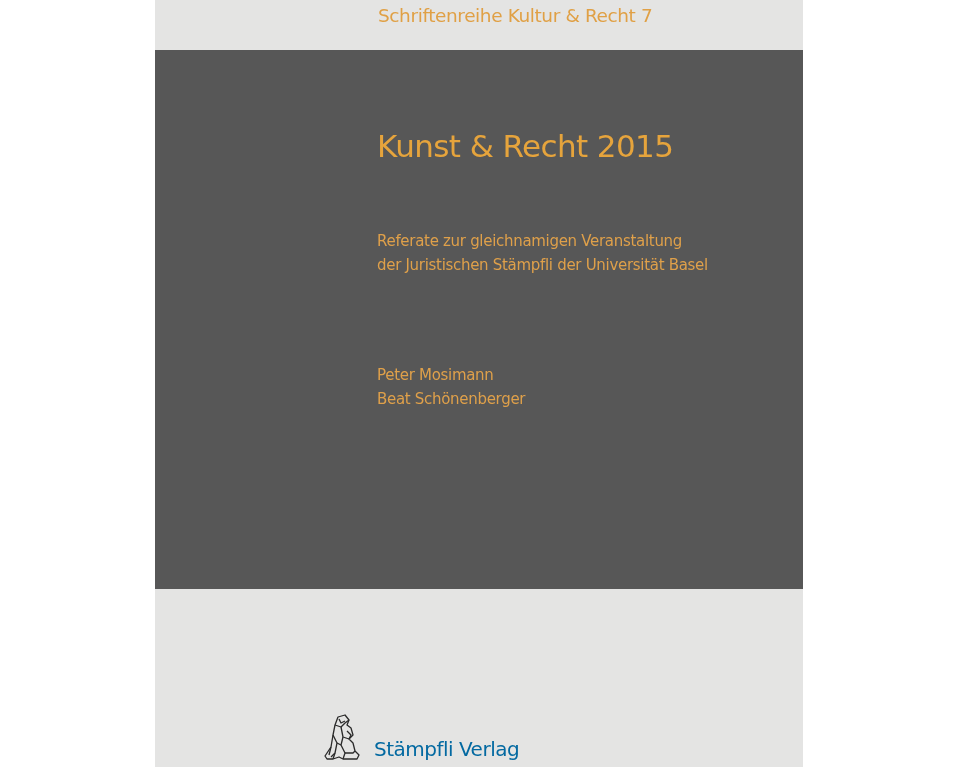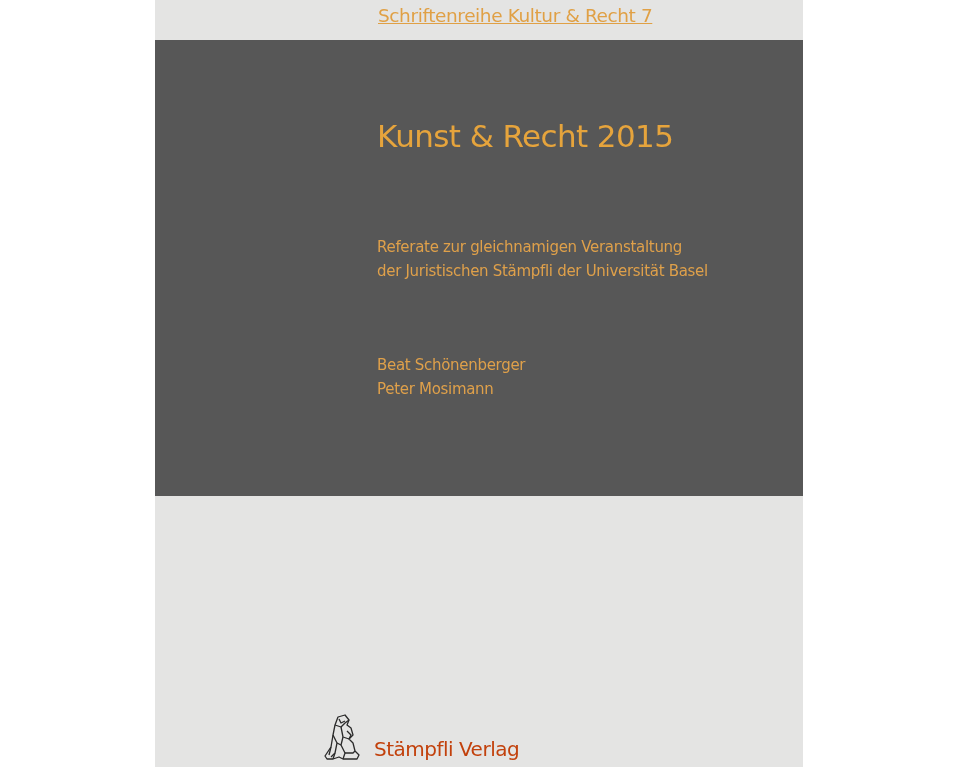--- a/index.html
+++ b/index.html
@@ -9,64 +9,63 @@
     font-family: "DejaVu Sans", sans-serif;
   }
   .cover {
     position: absolute; left: 155px; top: 0; width: 648px; height: 767px;
     background: #e4e4e3;
   }
   .series {
     position: absolute; left: 223px; top: 5px;
     color: #e0a045; font-size: 18.5px; letter-spacing: -0.4px;
     white-space: nowrap;
-    text-decoration: underline;
   }
   .band {
-    position: absolute; left: 0; top: 40px; width: 648px; height: 456px;
+    position: absolute; left: 0; top: 50px; width: 648px; height: 539px;
     background: #575757;
   }
   .title {
     position: absolute; left: 222px; top: 78px;
     color: #e6a43c; font-size: 31px; letter-spacing: -0.6px; white-space: nowrap;
   }
   .subtitle {
     position: absolute; left: 222px; top: 180px;
-    color: #dfa04a; font-size: 15px; line-height: 23.5px; letter-spacing: -0.3px; margin-top: 16px;
+    color: #dfa04a; font-size: 15px; line-height: 23.5px; letter-spacing: -0.3px;
   }
   .subtitle div { white-space: nowrap; }
   .authors {
     position: absolute; left: 222px; top: 313px;
     color: #dfa04a; font-size: 15px; line-height: 24px; letter-spacing: -0.3px;
   }
   .authors div { white-space: nowrap; }
   .publisher {
     position: absolute; left: 168px; top: 713px; display: flex; align-items: flex-end;
   }
   .logo { width: 40px; height: 48px; }
   .pub-name {
     margin-left: 11px; margin-bottom: 0px;
-    color: #c2410c; font-size: 20px; letter-spacing: -0.5px; white-space: nowrap; margin-top: 12px;
+    color: #0369a1; font-size: 20px; letter-spacing: -0.5px; white-space: nowrap; margin-top: 12px;
   }
 </style>
 </head>
 <body>
 
 <div class="cover">
   <div class="series">Schriftenreihe Kultur &amp; Recht 7</div>
 
   <div class="band">
     <div class="title">Kunst &amp; Recht 2015</div>
     <div class="subtitle">
       <div>Referate zur gleichnamigen Veranstaltung</div>
       <div>der Juristischen Stämpfli der Universität Basel</div>
     </div>
     <div class="authors">
+      <div>Peter Mosimann</div>
       <div>Beat Schönenberger</div>
-      <div>Peter Mosimann</div>
     </div>
   </div>
 
   <div class="publisher">
     <svg class="logo" viewBox="0 0 40 48" fill="none" stroke="#2a2a2a" stroke-width="1.3" stroke-linejoin="round">
       <path d="M15 4 L22 2 L26 7 L24 12 L28 15 L30 22 L26 26 L30 30 L32 38 L36 42 L34 46 L20 46 L16 44 L10 46 L4 46 L2 43 L8 34 L10 22 L12 12 Z"></path>
       <path d="M12 12 L18 14 L22 10 L26 7"></path>
       <path d="M18 14 L20 24 L26 26"></path>
       <path d="M20 24 L18 32 L22 40 L20 46"></path>
       <path d="M10 22 L14 30 L12 40 L10 46"></path>

